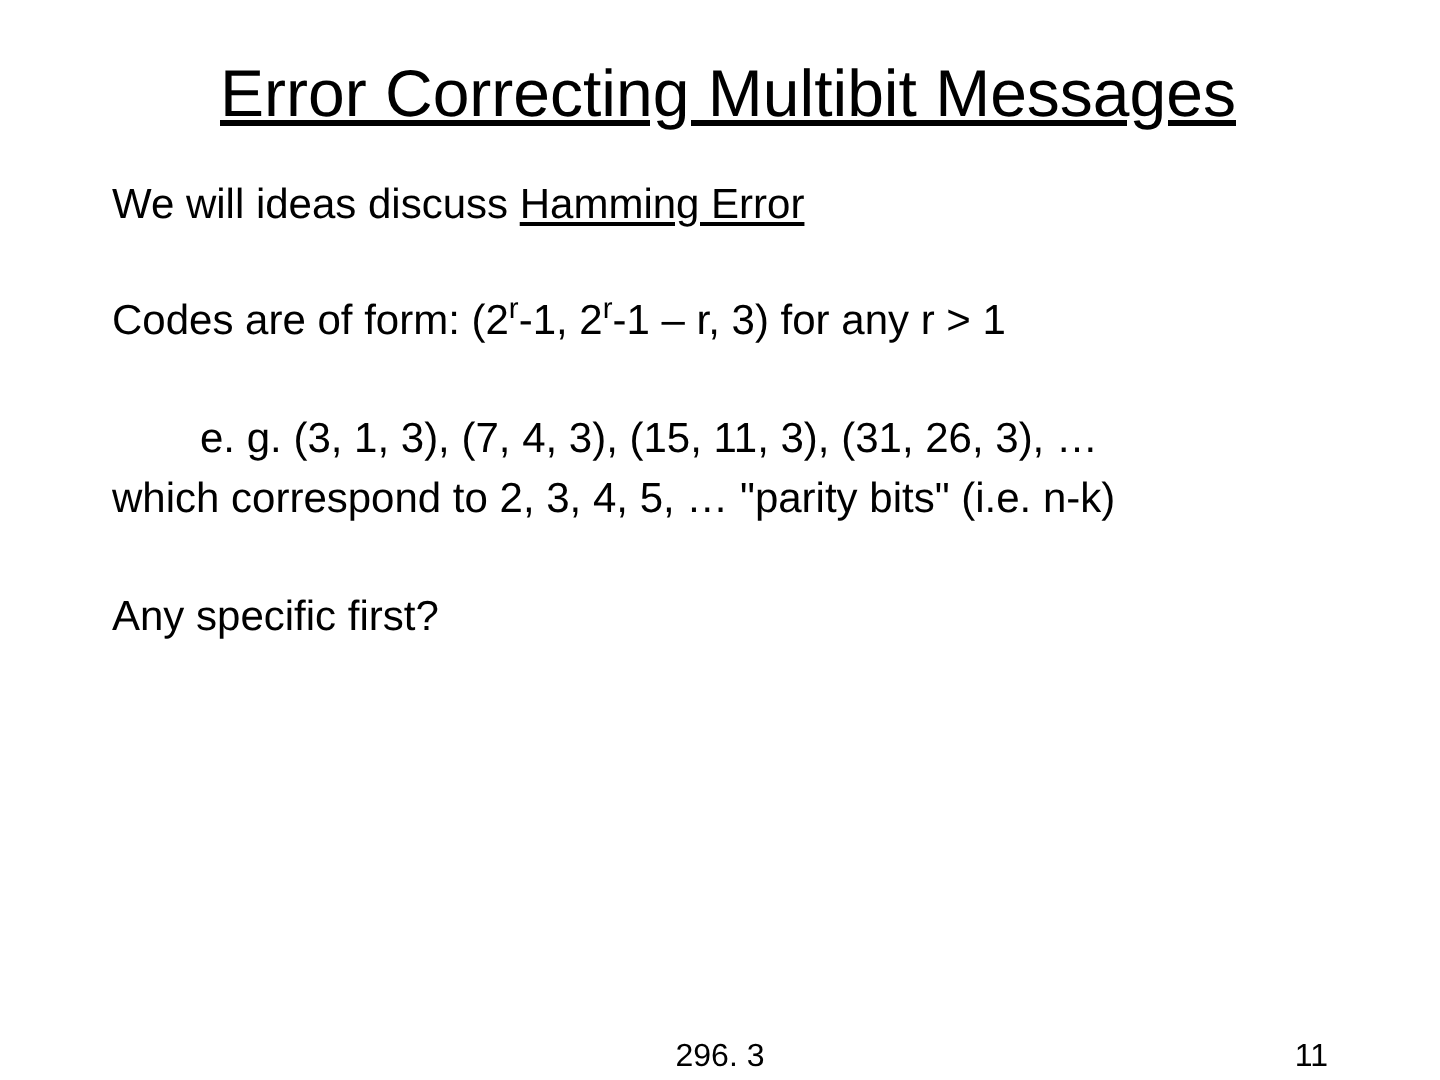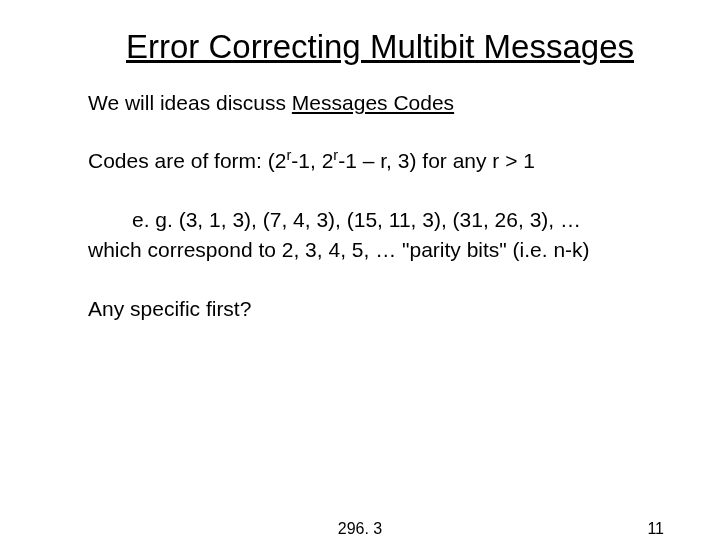--- a/index.html
+++ b/index.html
@@ -8,21 +8,21 @@
     width: 720px;
     height: 540px;
     background: #fff;
     font-family: "Comic Sans MS", "Comic Sans", cursive, sans-serif;
     color: #000;
   }
   .slide {
     box-sizing: border-box;
     width: 720px;
     height: 540px;
-    padding: 28px 48px 20px 88px;
+    padding: 28px 48px 20px 56px;
     position: relative;
   }
   .title {
     font-size: 33px;
     text-align: center;
     text-decoration: underline;
     margin: 0 0 22px 0;
     font-weight: normal;
   }
   .body {
@@ -65,21 +65,21 @@
 <body>
 
 <div class="slide">
 
   <h1 class="title">Error Correcting Multibit Messages</h1>
 
   <div class="body">
 
     <div class="para">
       <div>
-        <span>We will ideas discuss </span><span class="u">Messages Codes</span>
+        <span>We will ideas discuss </span><span class="u">Hamming Error</span>
       </div>
     </div>
 
     <div class="para">
       <div>
         <span>Codes are of form: (2</span><sup>r</sup><span>-1, 2</span><sup>r</sup><span>-1 – r, 3) for any r &gt; 1</span>
       </div>
       <div class="indent">e. g. (3, 1, 3), (7, 4, 3), (15, 11, 3), (31, 26, 3), …</div>
       <div>which correspond to 2, 3, 4, 5, … "parity bits" (i.e. n-k)</div>
     </div>

